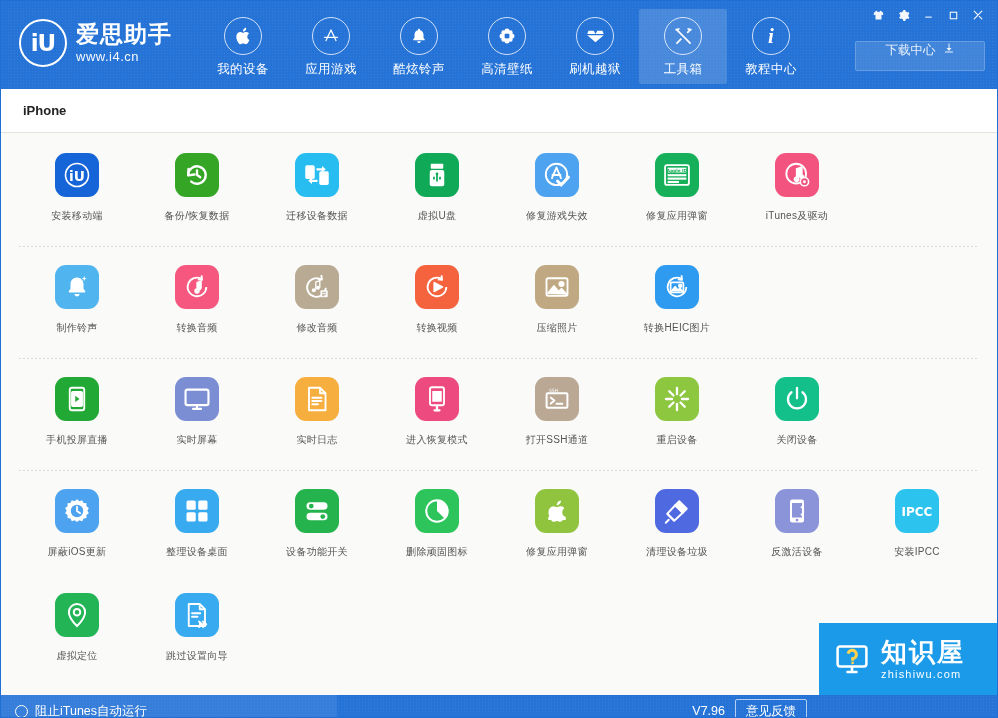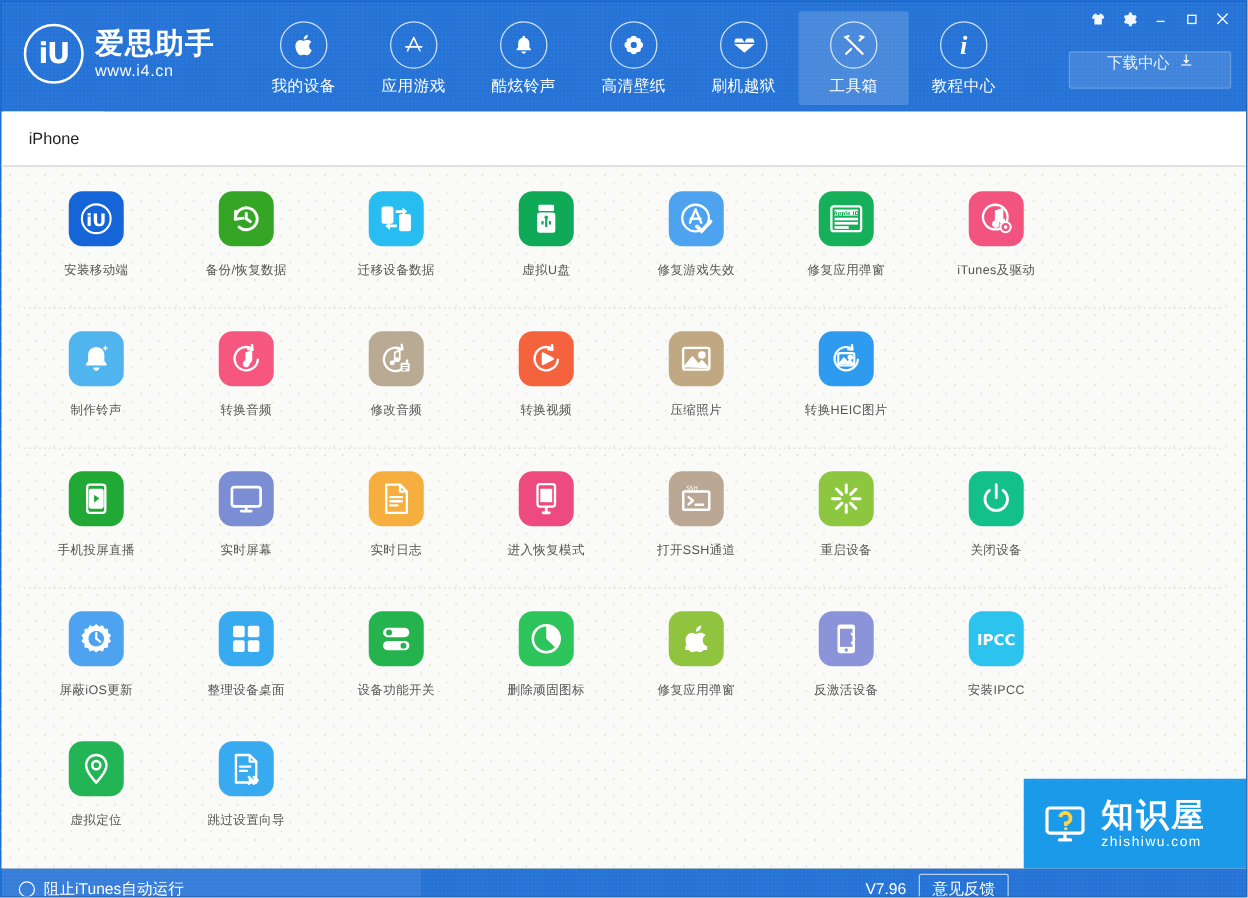--- a/index.html
+++ b/index.html
@@ -95,20 +95,21 @@
     font-size: 12.5px; cursor: pointer;
   }
 
   
   .tabstrip {
     height: 44px;
     background: #ffffff;
     border-bottom: 1px solid #e3e3de;
     display: flex; align-items: stretch;
     padding-left: 2px;
+    font-weight: bold;
   }
   .tab {
     min-width: 80px;
     padding: 0 20px;
     display: flex; align-items: center; justify-content: center;
     font-size: 13px; color: #333;
     cursor: pointer;
     background: #fff;
   }
   .tab.active { background: #fff; color: #222; }
@@ -655,20 +656,31 @@
         <div class="tile" style="background:#90c43f">
           <svg width="30" height="30" viewBox="0 0 24 24" fill="#fff">
             <path d="M16.2 12.8c0-2 1.7-3 1.75-3-.95-1.4-2.4-1.6-3-1.6-1.25-.15-2.5.75-3.1.75-.65 0-1.65-.75-2.65-.75-1.4 0-2.65.85-3.35 2.1-1.4 2.5-.35 6.2 1 8.2.65 1 1.5 2.1 2.5 2.1s1.4-.65 2.6-.65c1.25 0 1.6.65 2.65.65s1.85-1 2.5-2c.75-1.15 1.1-2.25 1.1-2.3-.05 0-2-.75-2-3z"></path>
             <path d="M14.3 6.2c.6-.7.95-1.65.85-2.65-.85.05-1.85.6-2.45 1.3-.5.6-1 1.6-.85 2.6.95.05 1.85-.5 2.45-1.25z"></path>
             <rect x="5" y="16.6" width="14" height="2.6" rx="0.4"></rect>
           </svg>
         </div>
         <div class="cell-label">修复应用弹窗</div>
       </div>
 
+      <div class="cell">
+        <div class="tile" style="background:#4f6ae0">
+          <svg width="30" height="30" viewBox="0 0 24 24" fill="none" stroke="#fff" stroke-width="1.5" stroke-linejoin="round">
+            <path d="M13.8 4.2 L19.8 10.2 L16.6 13.4 L10.6 7.4 Z" fill="#fff"></path>
+            <path d="M10.6 7.4 L4.2 14.2 L9.8 19.8 L16.6 13.4 Z"></path>
+            <path d="M4.2 14.2 L9.8 19.8"></path>
+            <path d="M5.4 19 L3 21.4" stroke-linecap="round"></path>
+          </svg>
+        </div>
+        <div class="cell-label">清理设备垃圾</div>
+      </div>
 
       <div class="cell">
         <div class="tile" style="background:#8b94d9">
           <svg width="30" height="30" viewBox="0 0 24 24" fill="none" stroke="#fff" stroke-width="1.5">
             <rect x="6.4" y="2.8" width="11.2" height="18.4" rx="1.8" fill="#fff" stroke="none"></rect>
             <rect x="8" y="5.6" width="8" height="11.6" fill="#8b94d9" stroke="none"></rect>
             <circle cx="12" cy="19.2" r="1.1" fill="#8b94d9" stroke="none"></circle>
             <path d="M15 8.6 a3.6 3.6 0 0 1 0 6.6" stroke="#fff" stroke-width="1.2"></path>
           </svg>
         </div>

